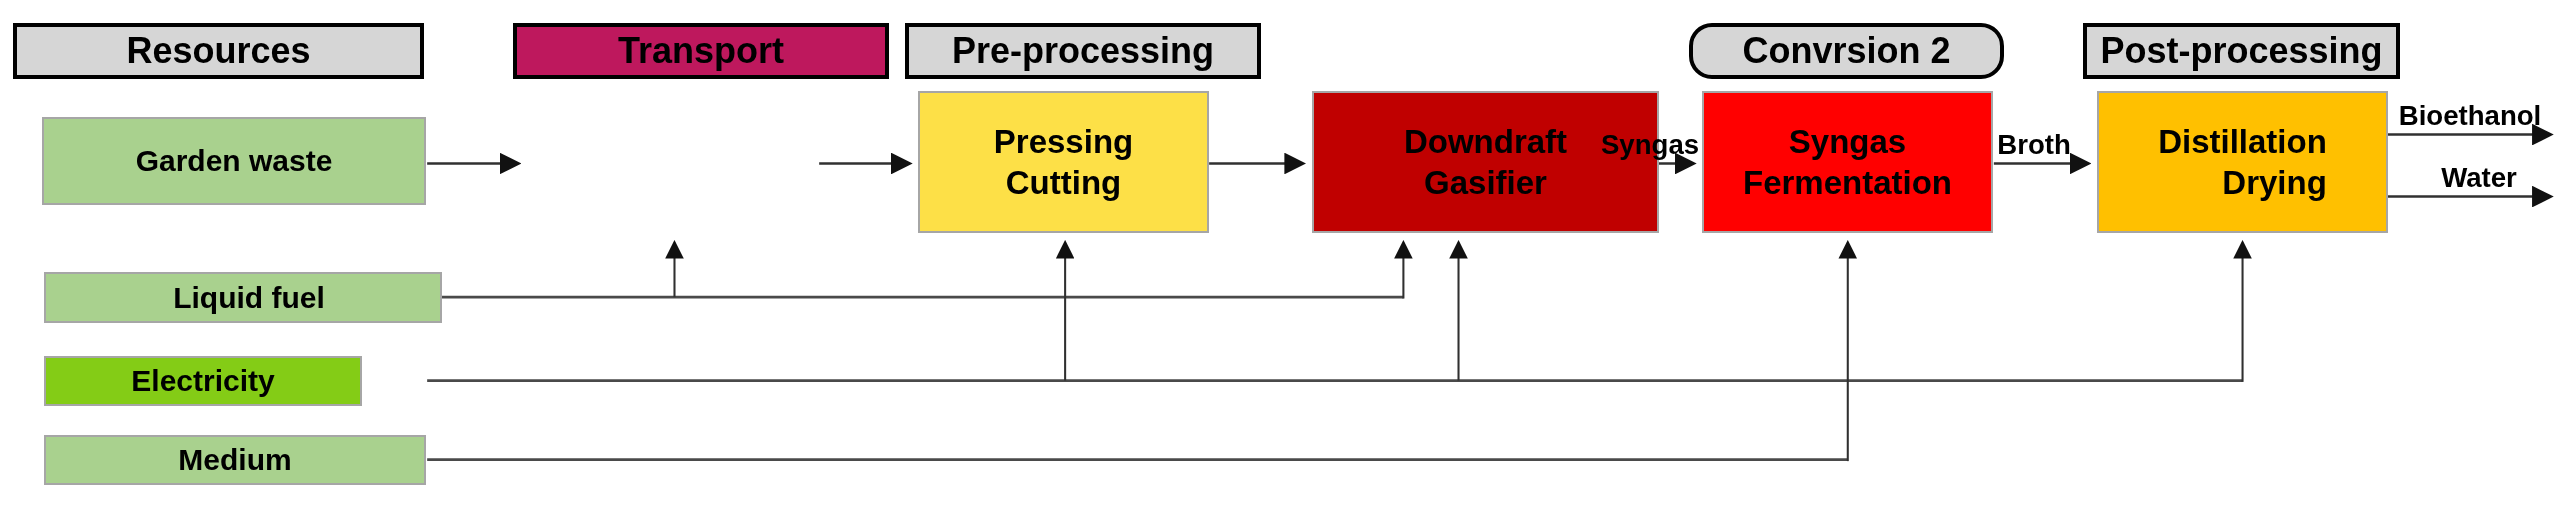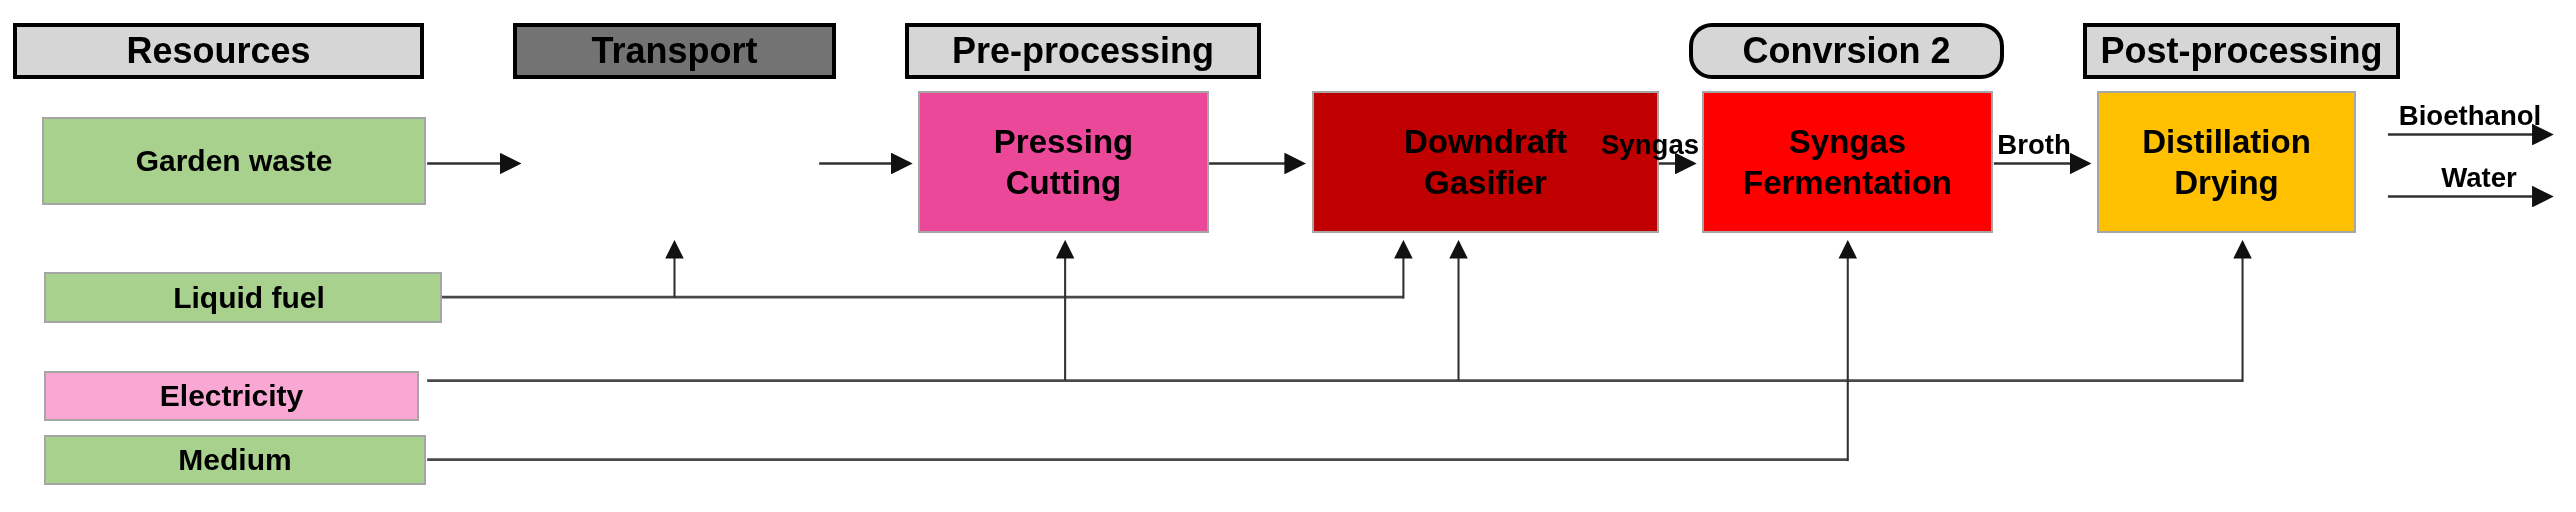--- a/index.html
+++ b/index.html
@@ -72,38 +72,38 @@
     <line x1="620" y1="552" x2="3255" y2="552" stroke="#4a4a4a" stroke-width="4"></line>
     <line x1="1546" y1="552" x2="1546" y2="352" stroke="#303030" stroke-width="3" marker-end="url(#arr)"></line>
     <line x1="2117" y1="552" x2="2117" y2="352" stroke="#303030" stroke-width="3" marker-end="url(#arr)"></line>
     <line x1="3255" y1="554" x2="3255" y2="352" stroke="#303030" stroke-width="3" marker-end="url(#arr)"></line>
 
     <line x1="620" y1="667" x2="2682" y2="667" stroke="#4a4a4a" stroke-width="4"></line>
     <line x1="2682" y1="669" x2="2682" y2="352" stroke="#303030" stroke-width="3" marker-end="url(#arr)"></line>
   </svg>
 
   <div class="hdr" style="left: 13px; width: 411px; background-color: rgb(214, 214, 214);">Resources</div>
-  <div class="hdr" style="left: 513px; width: 323px; background-color: #737373;">Transport</div>
+  <div class="hdr" style="left: 513px; width: 376px; background-color: #be185d;">Transport</div>
   <div class="hdr" style="left: 905px; width: 356px; background-color: rgb(214, 214, 214);">Pre-processing</div>
   <div class="hdr" style="left: 1689px; width: 315px; background-color: rgb(214, 214, 214); border-radius: 23px;">Convrsion 2</div>
   <div class="hdr" style="left: 2083px; width: 317px; background-color: rgb(214, 214, 214);">Post-processing</div>
 
   <div class="resource" style="left: 42px; top: 117px; width: 384px; height: 88px; background-color: rgb(169, 209, 142);">Garden waste</div>
 
-  <div class="stage" style="left: 918px; width: 291px; background-color: #ec4899;">Pressing
+  <div class="stage" style="left: 918px; width: 291px; background-color: #fde047;">Pressing
 Cutting</div>
   <div class="stage" style="left: 1312px; width: 347px; background-color: rgb(192, 0, 0);">Downdraft
 Gasifier</div>
   <div class="stage" style="left: 1702px; width: 291px; background-color: rgb(255, 0, 0);">Syngas
 Fermentation</div>
-  <div class="stage" style="left: 2097px; width: 259px; background-color: rgb(255, 192, 0);">Distillation
+  <div class="stage" style="left: 2097px; width: 291px; background-color: rgb(255, 192, 0); text-align: right;">Distillation
 Drying</div>
 
   <div class="resource" style="left: 44px; top: 272px; width: 398px; height: 51px; background-color: rgb(169, 209, 142); padding-left: 12px;">Liquid fuel</div>
-  <div class="resource" style="left: 44px; top: 356px; width: 375px; height: 50px; background-color: #f9a8d4; margin-top: 15px;">Electricity</div>
+  <div class="resource" style="left: 44px; top: 356px; width: 318px; height: 50px; background-color: #84cc16;">Electricity</div>
   <div class="resource" style="left: 44px; top: 435px; width: 382px; height: 50px; background-color: rgb(169, 209, 142);">Medium</div>
 
   <div class="stream-label" style="left:1650px;bottom:352px;">Syngas</div>
   <div class="stream-label" style="left:2034px;bottom:352px;">Broth</div>
   <div class="stream-label" style="left:2470px;bottom:381px;">Bioethanol</div>
   <div class="stream-label" style="left:2479px;bottom:319px;">Water</div>
 
 </div>
 
 

